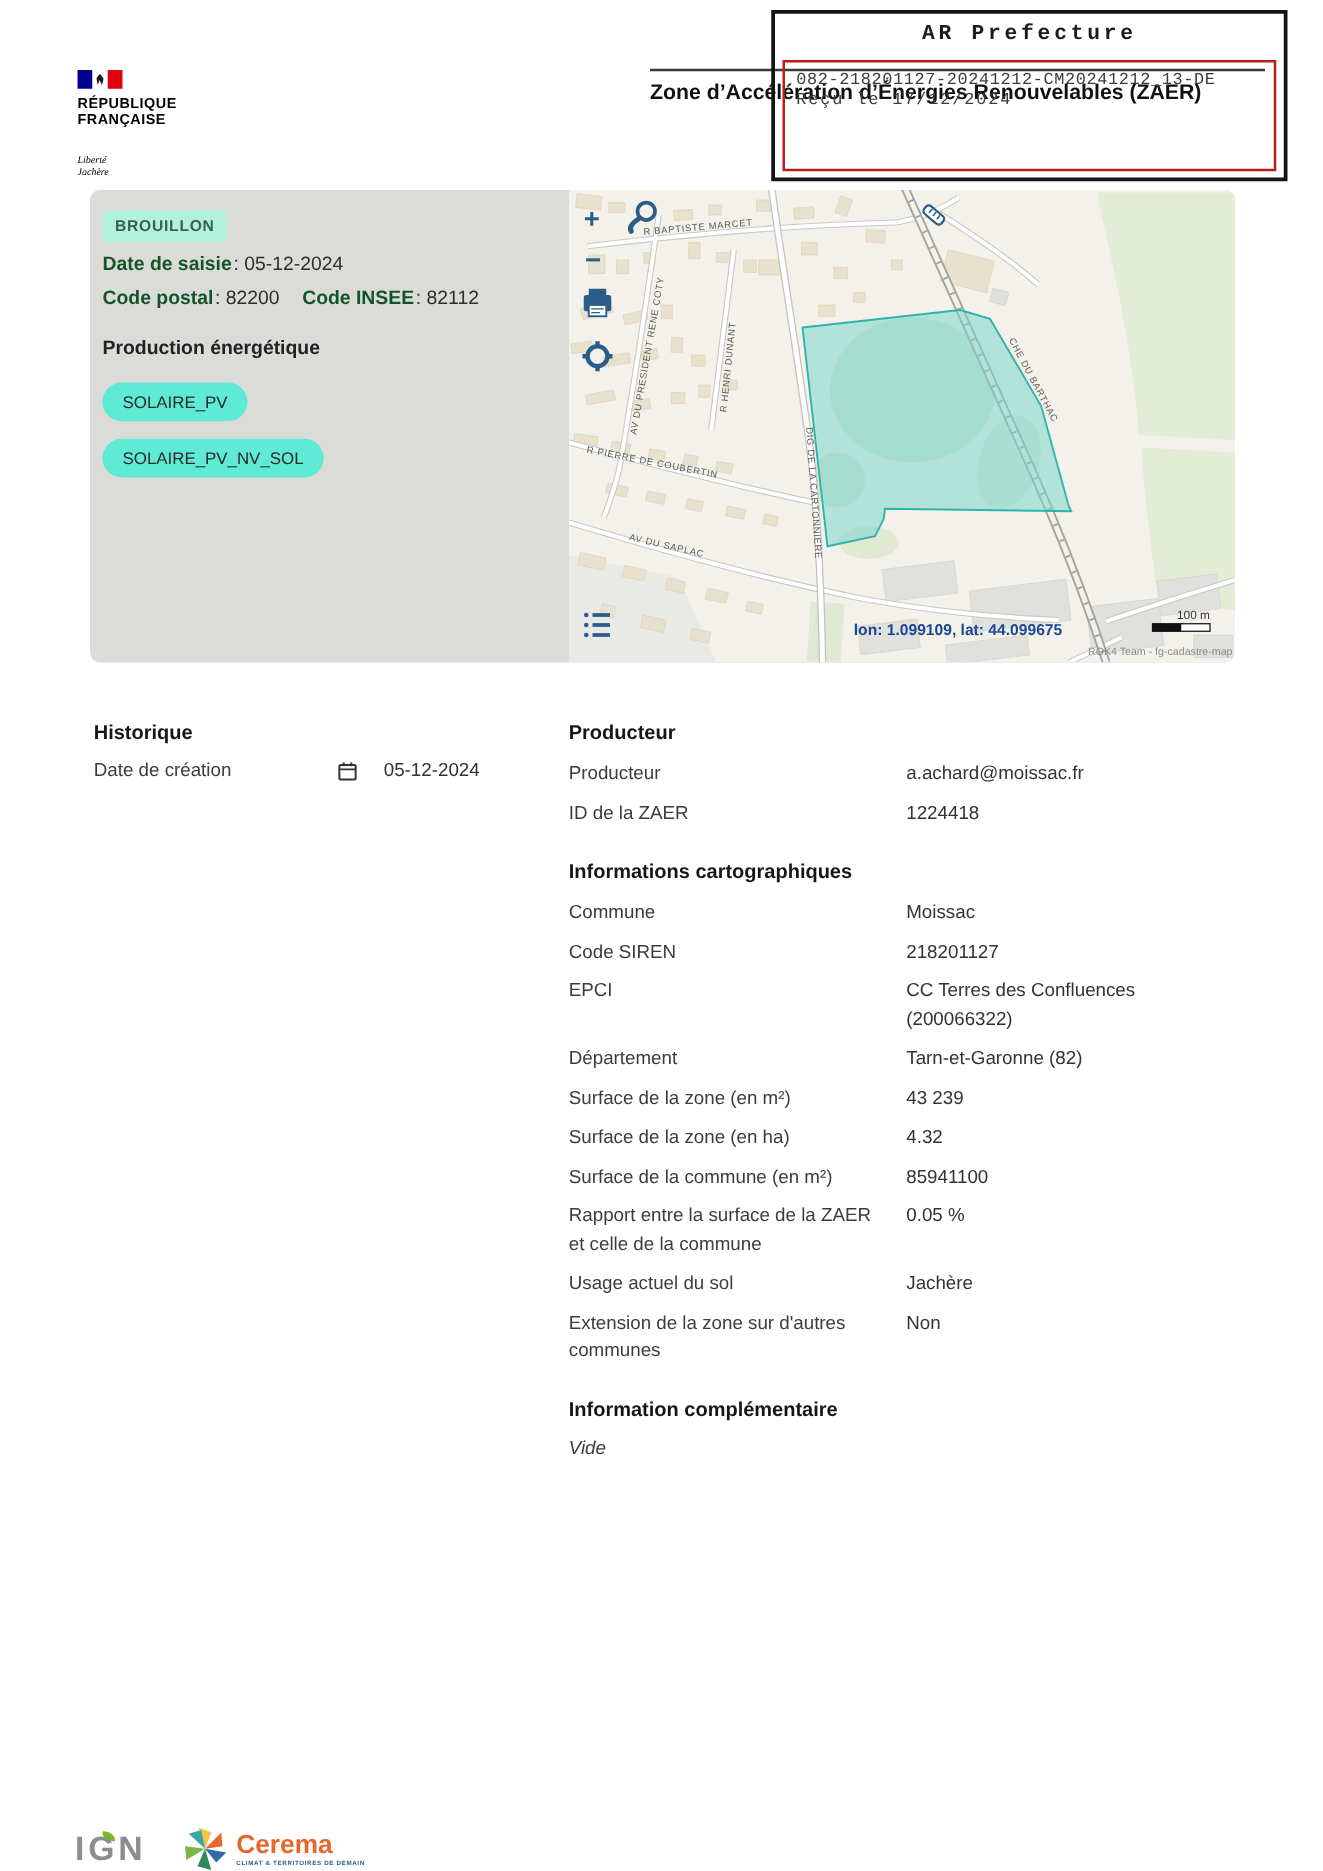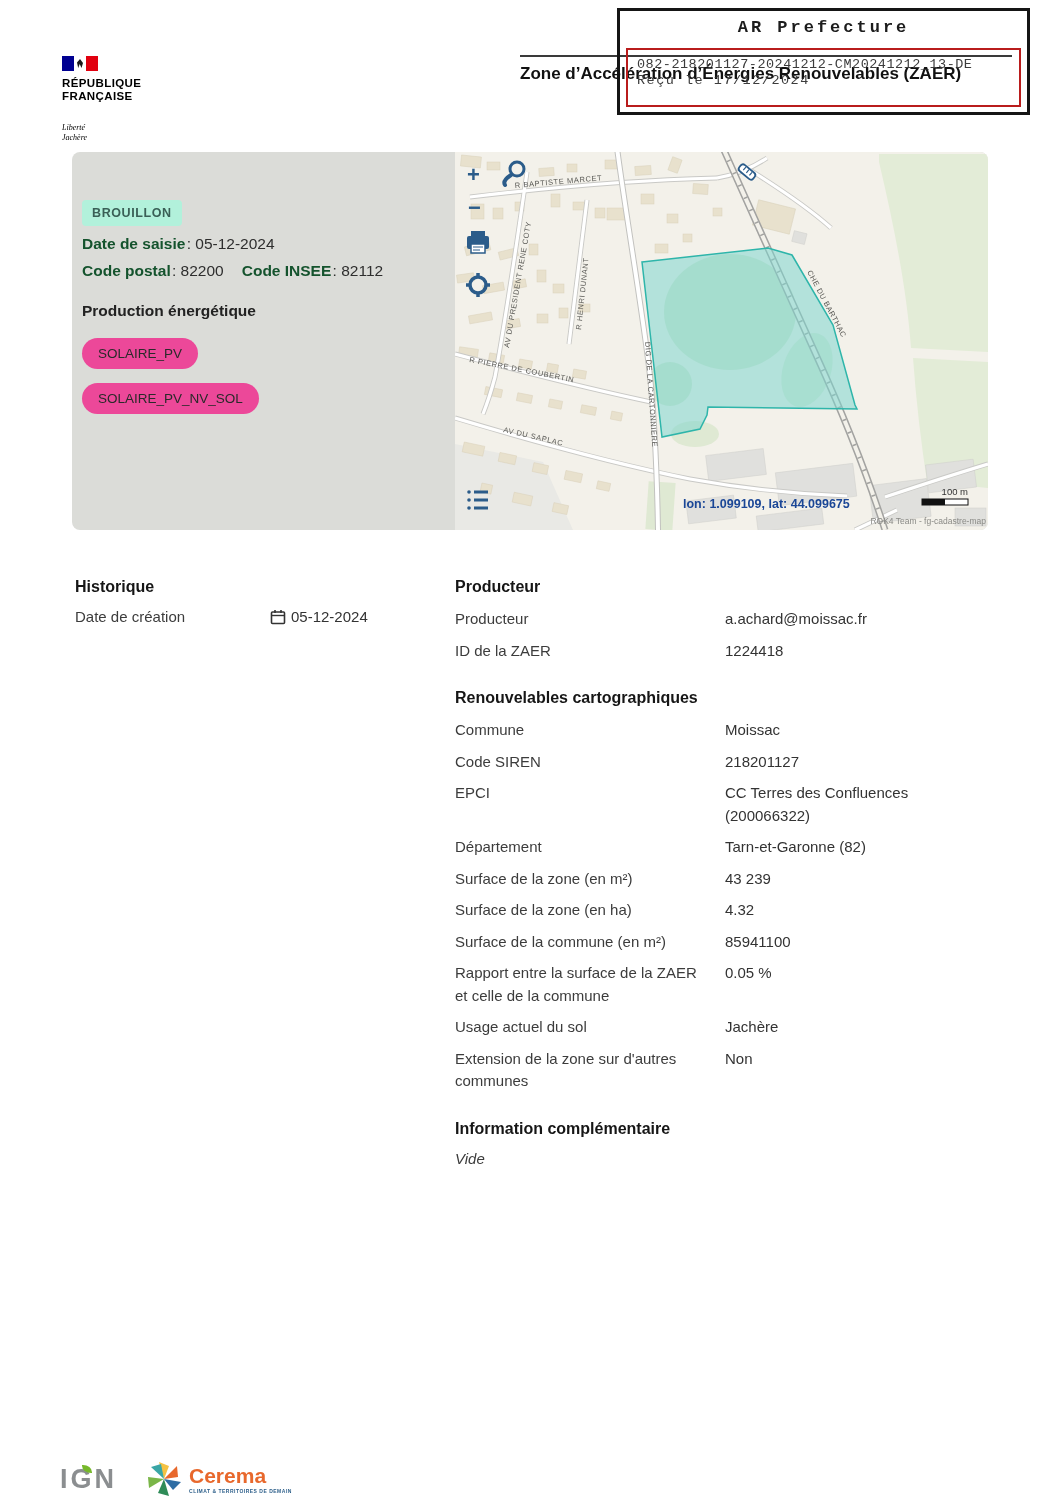--- a/index.html
+++ b/index.html
@@ -16,47 +16,47 @@
   .rf-flag .w { width:12px; background:#ffffff; position:relative; }
   .rf-flag .w::after { content:""; position:absolute; left:3px; top:3px; width:6px; height:9px; background:#1a1a1a; clip-path:polygon(20% 100%, 0 40%, 50% 0, 100% 45%, 75% 100%, 45% 55%); }
   .rf-flag .r { width:12px; background:#e1000f; }
   .rf-name { font-weight:bold; font-size:11.5px; line-height:1.15; letter-spacing:.4px; color:#000; }
   .rf-motto { margin-top:20px; font-family:"Liberation Serif", serif; font-style:italic; font-size:8px; line-height:1.25; color:#000; }
 
   .header-rule { position:absolute; left:520px; top:55px; width:492px; height:1.5px; background:#3a3a3a; z-index:1; }
   .doc-title { position:absolute; left:520px; top:64px; font-size:17px; font-weight:bold; color:#111; white-space:nowrap; z-index:1; }
 
   
-  .stamp { position:absolute; left:617px; top:8px; width:413px; height:107px; border:3px solid #151515; z-index:3; background:transparent; }
+  .stamp { position:absolute; left:617px; top:8px; width:413px; height:137px; border:3px solid #151515; z-index:3; background:transparent; }
   .stamp-title { text-align:center; margin-top:7px; font-family:"Liberation Mono", monospace; font-weight:bold; font-size:17px; letter-spacing:3px; color:#1c1c1c; }
   .stamp-inner { position:absolute; left:6px; right:6px; top:37px; bottom:5px; border:2px solid #b91c1c; padding:7px 6px 0 9px; }
   .stamp-line { font-family:"Liberation Mono", monospace; font-size:13.5px; color:#3c3c3c; letter-spacing:.5px; white-space:nowrap; }
   .stamp-line + .stamp-line { margin-top:1px; letter-spacing:1.5px; }
 
   
   .card { position:absolute; left:72px; top:152px; width:916px; height:378px; background:#dbdcd8; border-radius:8px; }
   .card-info { position:absolute; left:10px; top:0; width:372px; height:100%; }
-  .status-badge { display:inline-block; margin-top:48px; background:#b2f1db; color:#3a5f56; font-weight:bold; font-size:12.5px; letter-spacing:.6px; padding:6px 10px; border-radius:4px; }
+  .status-badge { display:inline-block; margin-top:16px; background:#b2f1db; color:#3a5f56; font-weight:bold; font-size:12.5px; letter-spacing:.6px; padding:6px 10px; border-radius:4px; }
   .zone-title { margin-top:13px; font-size:27px; font-weight:bold; color:#1c1c1c; letter-spacing:.2px; }
   .meta-line { margin-top:9px; font-size:15.5px; color:#2e2e2e; }
   .meta-line b { color:#14532d; }
   .meta-line .gap { display:inline-block; width:18px; }
   .prod-label { margin-top:22px; font-size:15.5px; font-weight:bold; color:#222; }
   .tags { margin-top:18px; }
-  .tag-pill { display:table; background:#ec4899; color:#2a2a2a; font-size:13.5px; padding:8px 16px; border-radius:18px; margin-bottom:14px; }
+  .tag-pill { display:table; background:#5eead4; color:#2a2a2a; font-size:13.5px; padding:8px 16px; border-radius:18px; margin-bottom:14px; }
 
   
   .map-wrap { position:absolute; left:383px; top:0; width:533px; height:378px; border-radius:0 8px 8px 0; overflow:hidden; }
 
   
   .section-h { font-size:16px; font-weight:bold; color:#161616; margin-bottom:12px; }
   .hist-col { position:absolute; left:75px; top:578px; width:370px; }
   .hist-row { display:flex; font-size:15px; color:#3c3c3c; }
   .hist-row .lbl { width:195px; }
-  .hist-row .val { display:flex; align-items:center; gap:5px; color:#333; }
+  .hist-row .val { display:flex; align-items:center; gap:21px; color:#333; }
   .cal-icon { width:16px; height:16px; }
 
   .right-col { position:absolute; left:455px; top:578px; width:535px; }
   .kv-row { display:flex; margin-bottom:9px; }
   .kv-row .lbl { width:270px; padding-right:14px; font-size:15px; color:#3c3c3c; line-height:1.5; }
   .kv-row .val { flex:1; font-size:15px; color:#333; line-height:1.5; }
   .sub-section { margin-top:27px; }
   .vide { font-size:15px; font-style:italic; color:#3c3c3c; }
 
   
@@ -313,21 +313,21 @@
           </div>
 
           <div class="kv-row">
             <div class="lbl">ID de la ZAER</div>
             <div class="val">1224418</div>
           </div>
         </div>
     </div>
 
     <div class="sub-section">
-      <div class="section-h">Renouvelables cartographiques</div>
+      <div class="section-h">Informations cartographiques</div>
       <div>
 
           <div class="kv-row">
             <div class="lbl">Commune</div>
             <div class="val">Moissac</div>
           </div>
 
           <div class="kv-row">
             <div class="lbl">Code SIREN</div>
             <div class="val">218201127</div>

